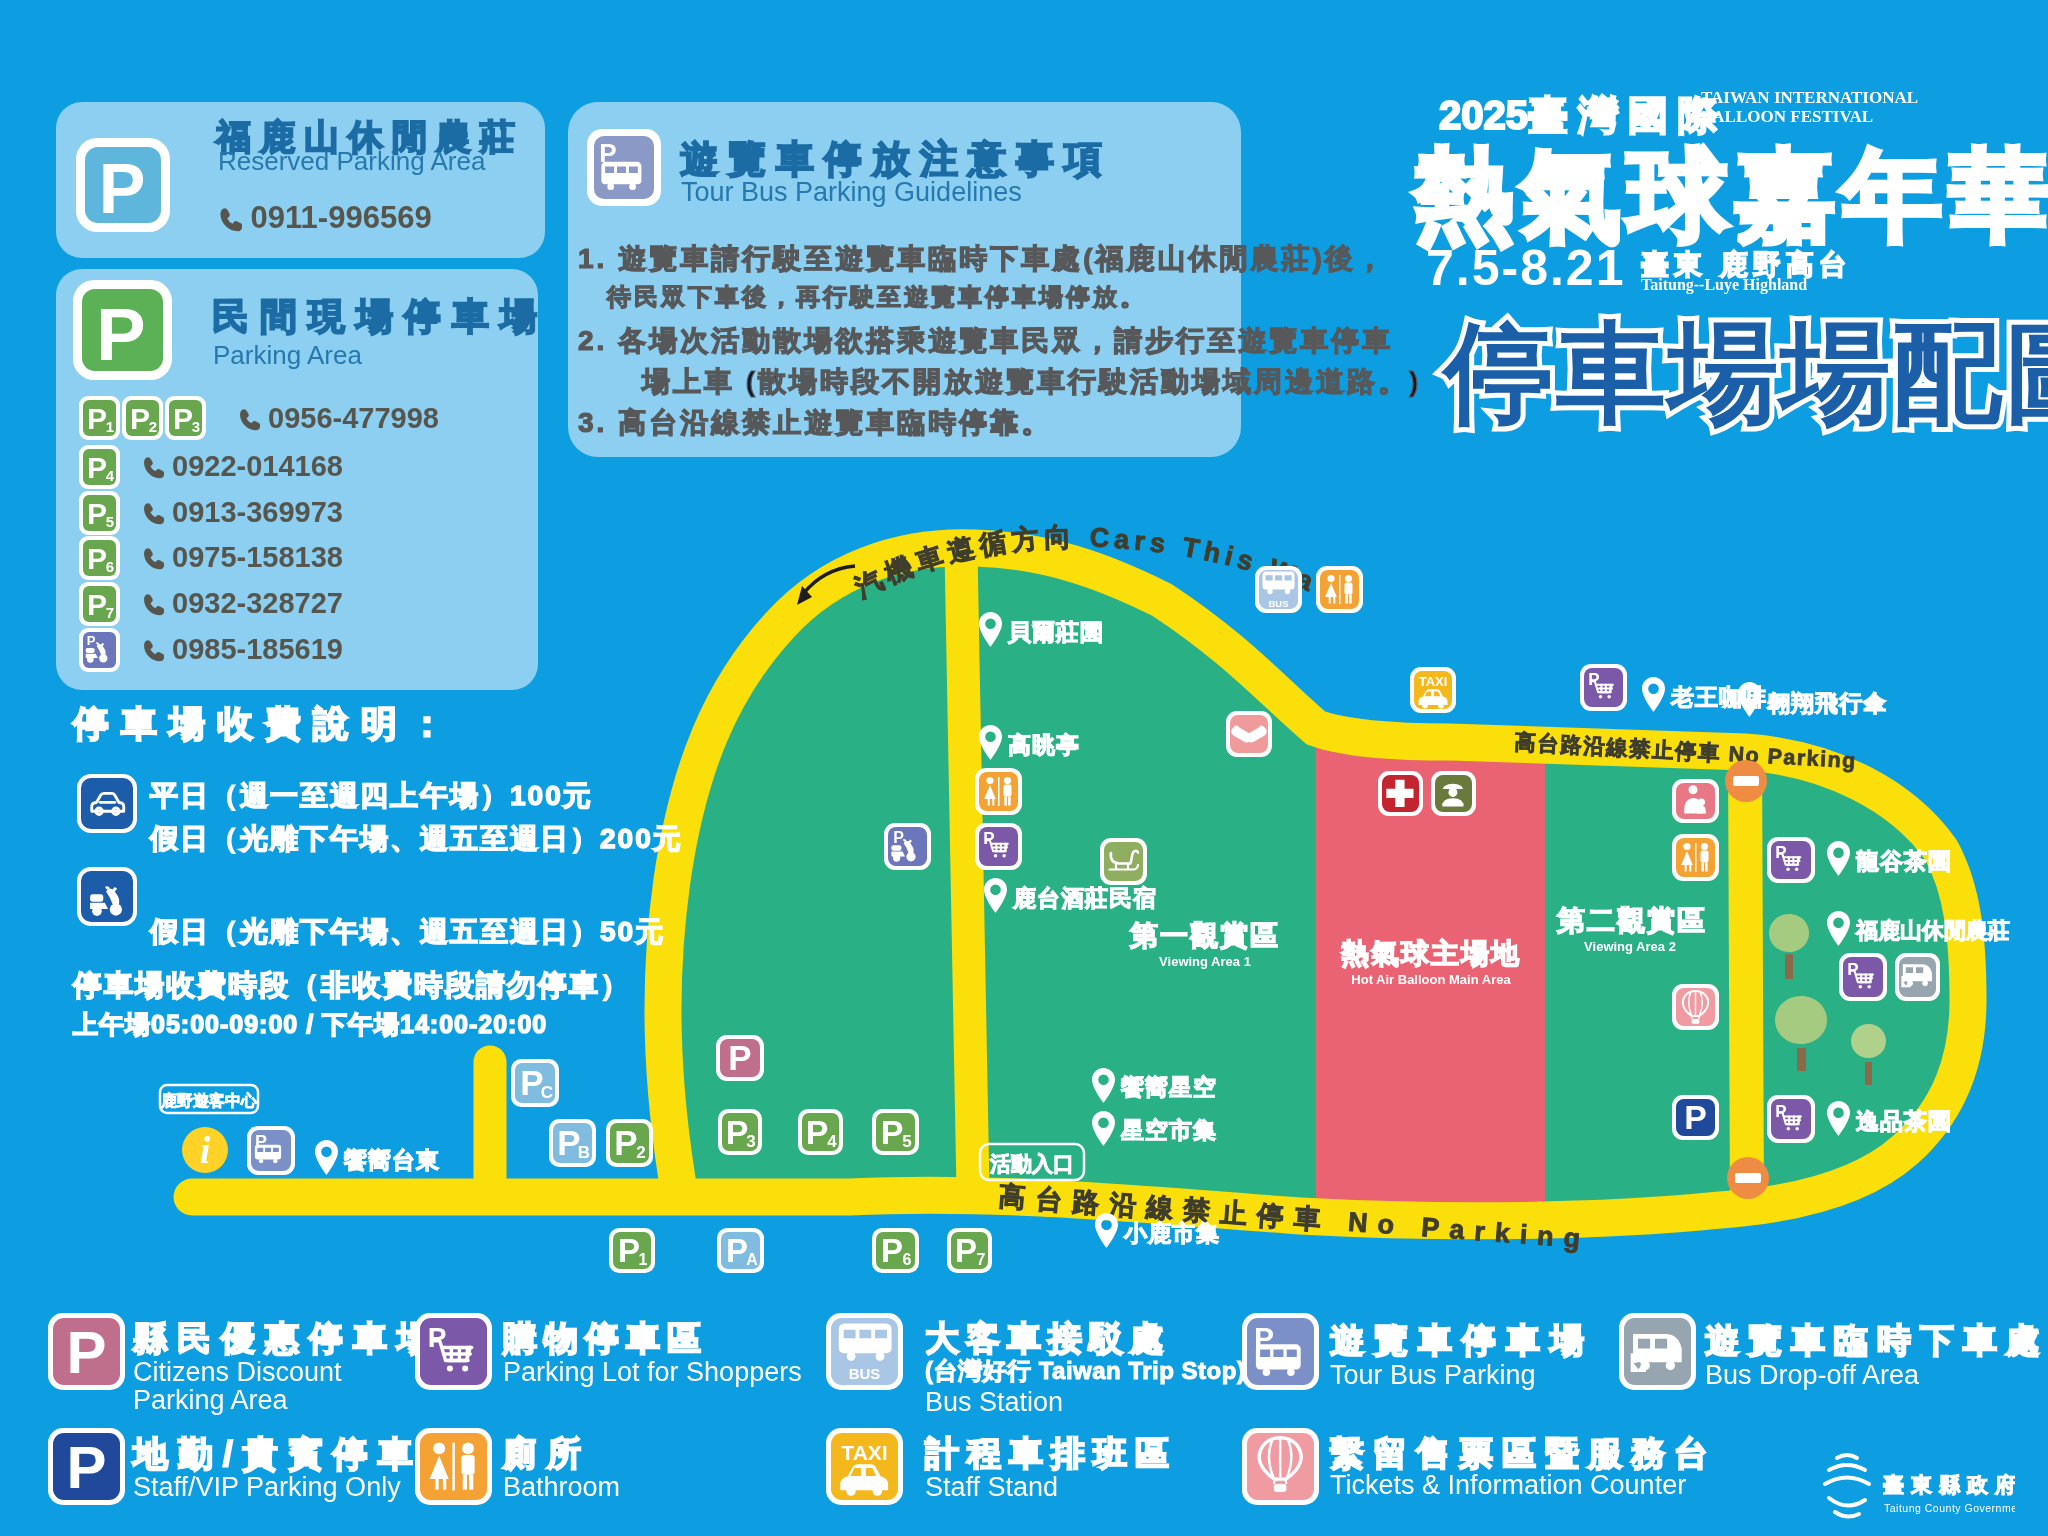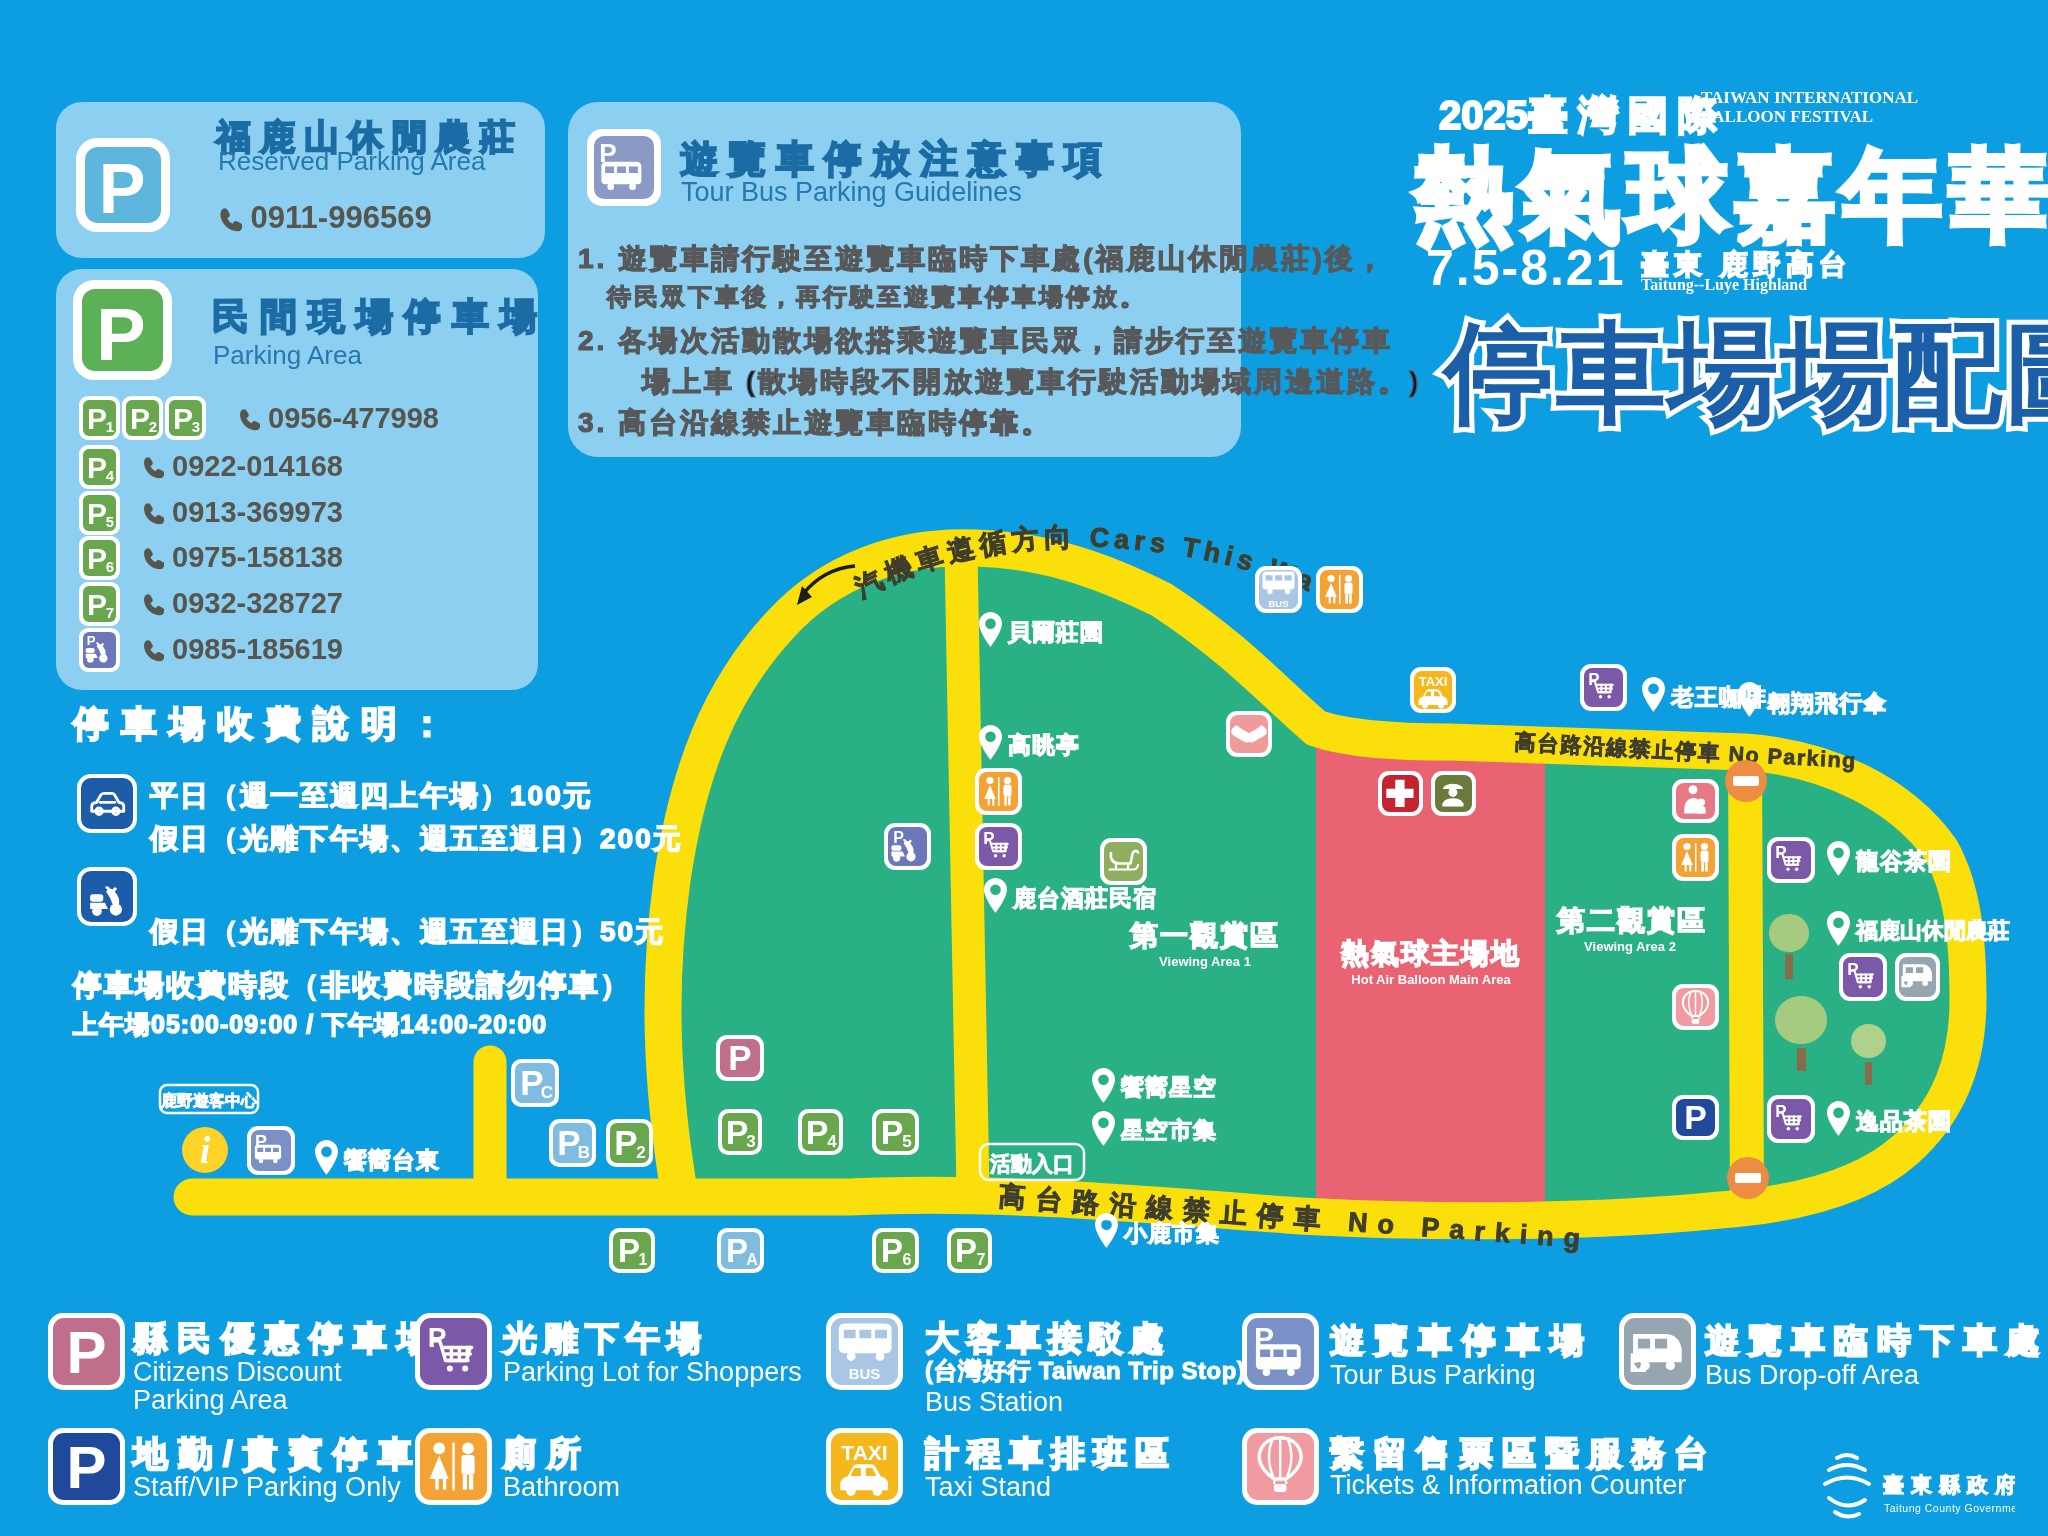--- a/index.html
+++ b/index.html
@@ -632,21 +632,21 @@
 
 <svg class="abs" style="left:415px;top:1313px" width="77" height="77">
       <rect width="77" height="77" rx="15" fill="#fff"></rect>
       <rect x="5" y="5" width="67" height="67" rx="11" fill="#7C58A8"></rect>
       <text x="22" y="34" font-size="28" fill="#fff" text-anchor="middle" font-weight="bold">P</text>
       <g transform="translate(11,17) scale(1.45)">
         <use href="#g-cart"></use>
       </g>
     </svg>
 
-<div class="abs b white nw" style="left:503px;top:1316px;font-size:34px;letter-spacing:7px;-webkit-text-stroke:2px #fff">光雕下午場</div>
+<div class="abs b white nw" style="left:503px;top:1316px;font-size:34px;letter-spacing:7px;-webkit-text-stroke:2px #fff">購物停車區</div>
 
 <div class="abs white nw" style="left:503px;top:1357px;font-size:27px">Parking Lot for Shoppers</div>
 
 <svg class="abs" style="left:826px;top:1313px" width="77" height="77">
       <rect width="77" height="77" rx="15" fill="#fff"></rect>
       <rect x="5" y="5" width="67" height="67" rx="11" fill="#A9C6E5"></rect>
       <g transform="translate(7,3) scale(1.65)">
         <use href="#g-bus"></use>
       </g>
       <text x="38.5" y="66" font-size="15" fill="#fff" text-anchor="middle" font-weight="bold">BUS</text>
@@ -708,21 +708,21 @@
       <rect width="77" height="77" rx="15" fill="#fff"></rect>
       <rect x="5" y="5" width="67" height="67" rx="11" fill="#F4B81D"></rect>
       <text x="38.5" y="32" font-size="21" fill="#fff" text-anchor="middle" font-weight="bold">TAXI</text>
       <g transform="translate(6,21) scale(1.65)">
         <use href="#g-taxi"></use>
       </g>
     </svg>
 
 <div class="abs b white nw" style="left:925px;top:1431px;font-size:34px;letter-spacing:8px;-webkit-text-stroke:2px #fff">計程車排班區</div>
 
-<div class="abs white nw" style="left:925px;top:1472px;font-size:27px">Taxi Stand</div>
+<div class="abs white nw" style="left:925px;top:1472px;font-size:27px">Staff Stand</div>
 
 <svg class="abs" style="left:1242px;top:1428px" width="77" height="77">
       <rect width="77" height="77" rx="15" fill="#fff"></rect>
       <rect x="5" y="5" width="67" height="67" rx="11" fill="#F09AA2"></rect>
       <g transform="translate(6,4) scale(1.65)">
         <use href="#g-ball"></use>
       </g>
     </svg>
 
 <div class="abs b white nw" style="left:1330px;top:1431px;font-size:34px;letter-spacing:9px;-webkit-text-stroke:2px #fff">繫留售票區暨服務台</div>

